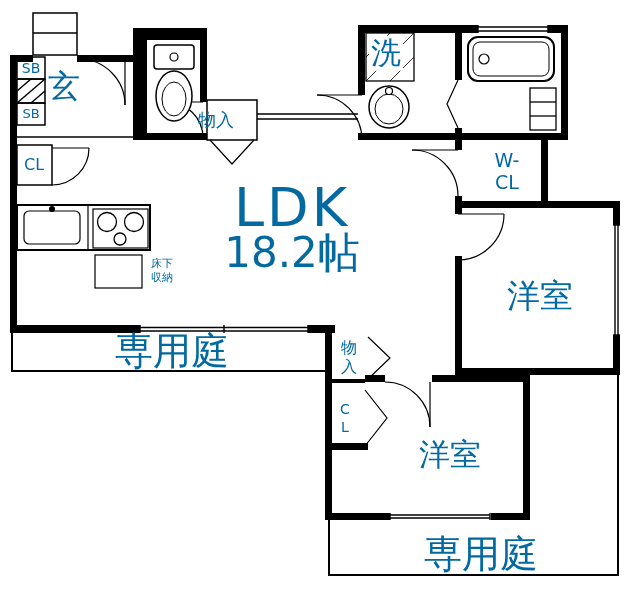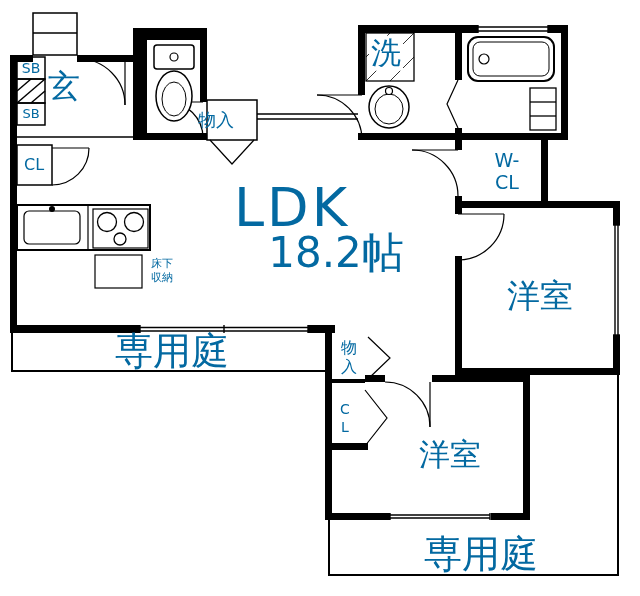--- a/index.html
+++ b/index.html
@@ -213,21 +213,21 @@
   <div class="lbl" style="left:31px;top:114px;font-size:13px;">SB</div>
 
   <div class="lbl" style="left:34px;top:165px;font-size:16px;">CL</div>
 
   <div class="lbl" style="left:216px;top:120px;font-size:18px;">物入</div>
 
   <div class="lbl bg-white" style="left:386px;top:53px;font-size:30px;">洗</div>
 
   <div class="lbl" style="left:292px;top:208px;font-size:54px;letter-spacing:3px;">LDK</div>
 
-  <div class="lbl" style="left:292px;top:253px;font-size:42px;margin-left:44px;">18.2帖</div>
+  <div class="lbl" style="left:292px;top:253px;font-size:42px;">18.2帖</div>
 
   <div class="lbl" style="left:507px;top:172px;font-size:19px;">
     <span>W-</span>
     <span>CL</span>
   </div>
 
   <div class="lbl" style="left:540px;top:296px;font-size:33px;line-height:1.15;">
     <span>洋室</span>
   </div>
 

